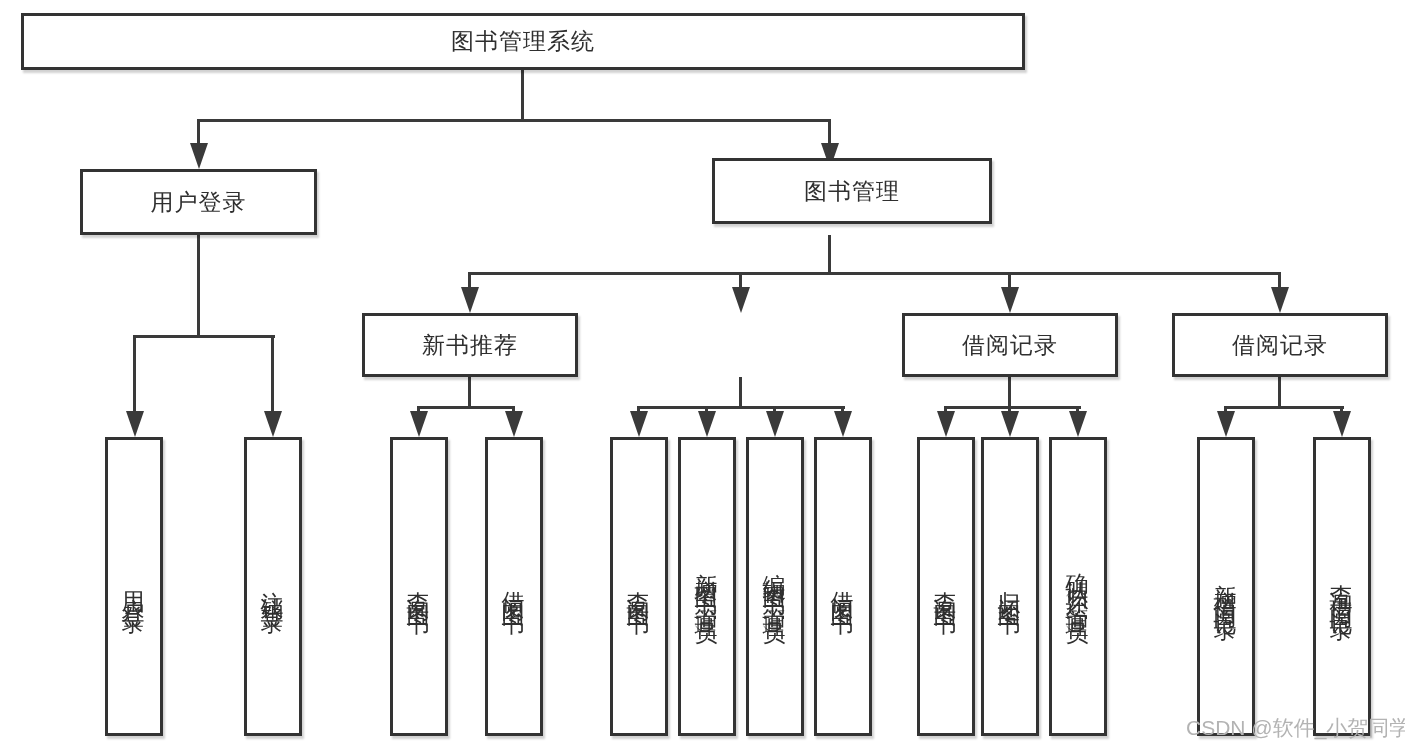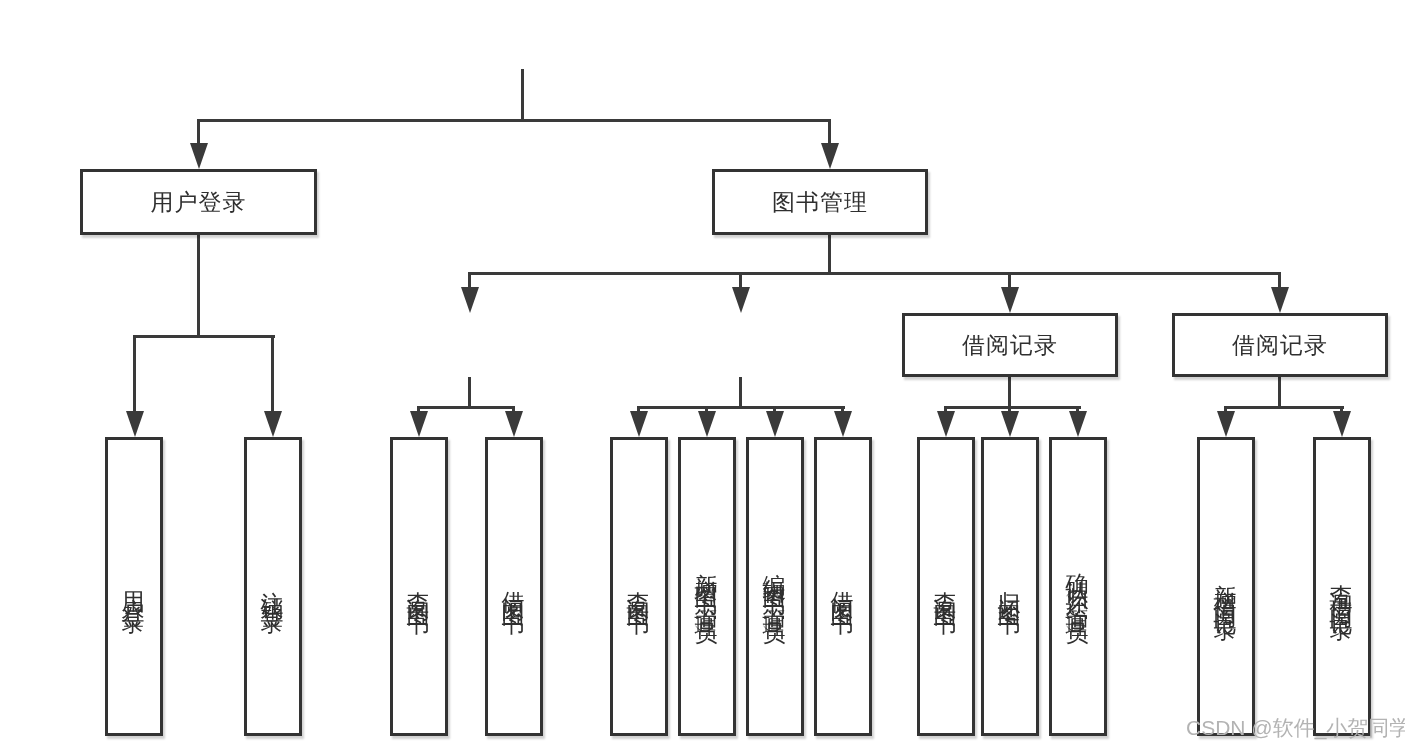--- a/index.html
+++ b/index.html
@@ -73,32 +73,35 @@
     color: var(--wm);
     white-space: nowrap;
     z-index: 5;
   }
 </style>
 </head>
 <body>
 
 <div class="canvas">
 
+  <div class="box" style="left:21px; top:13px; width:1004px; height:57px;">
+    <span>图书管理系统</span>
+  </div>
 
   <div class="ln" style="left:521px; top:69px; width:3px; height:52px;"></div>
   <div class="ln" style="left:197px; top:119px; width:634px; height:3px;"></div>
   <div class="ln" style="left:197px; top:119px; width:3px; height:28px;"></div>
   <div class="arrow" style="left:190px; top:143px;"></div>
   <div class="ln" style="left:828px; top:119px; width:3px; height:28px;"></div>
   <div class="arrow" style="left:821px; top:143px;"></div>
 
   <div class="box" style="left:80px; top:169px; width:237px; height:66px;">
     <span>用户登录</span>
   </div>
-  <div class="box" style="left:712px; top:169px; width:216px; height:66px;">
+  <div class="box" style="left:712px; top:158px; width:280px; height:66px;">
     <span>图书管理</span>
   </div>
 
   <div class="ln" style="left:197px; top:235px; width:3px; height:102px;"></div>
   <div class="ln" style="left:133px; top:335px; width:142px; height:3px;"></div>
   <div class="ln" style="left:133px; top:335px; width:3px; height:80px;"></div>
   <div class="arrow" style="left:126px; top:411px;"></div>
   <div class="ln" style="left:271px; top:335px; width:3px; height:80px;"></div>
   <div class="arrow" style="left:264px; top:411px;"></div>
 
@@ -106,20 +109,23 @@
   <div class="ln" style="left:468px; top:272px; width:813px; height:3px;"></div>
   <div class="ln" style="left:468px; top:272px; width:3px; height:18px;"></div>
   <div class="arrow" style="left:461px; top:287px;"></div>
   <div class="ln" style="left:739px; top:272px; width:3px; height:18px;"></div>
   <div class="arrow" style="left:732px; top:287px;"></div>
   <div class="ln" style="left:1008px; top:272px; width:3px; height:18px;"></div>
   <div class="arrow" style="left:1001px; top:287px;"></div>
   <div class="ln" style="left:1278px; top:272px; width:3px; height:18px;"></div>
   <div class="arrow" style="left:1271px; top:287px;"></div>
 
+  <div class="box" style="left:362px; top:313px; width:216px; height:64px;">
+    <span>新书推荐</span>
+  </div>
   <div class="box" style="left:902px; top:313px; width:216px; height:64px;">
     <span>借阅记录</span>
   </div>
   <div class="box" style="left:1172px; top:313px; width:216px; height:64px;text-align:center;">
     <span>借阅记录</span>
   </div>
 
   <div class="ln" style="left:468px; top:377px; width:3px; height:31px;"></div>
   <div class="ln" style="left:417px; top:406px; width:98px; height:3px;"></div>
   <div class="ln" style="left:417px; top:406px; width:3px; height:10px;"></div>

